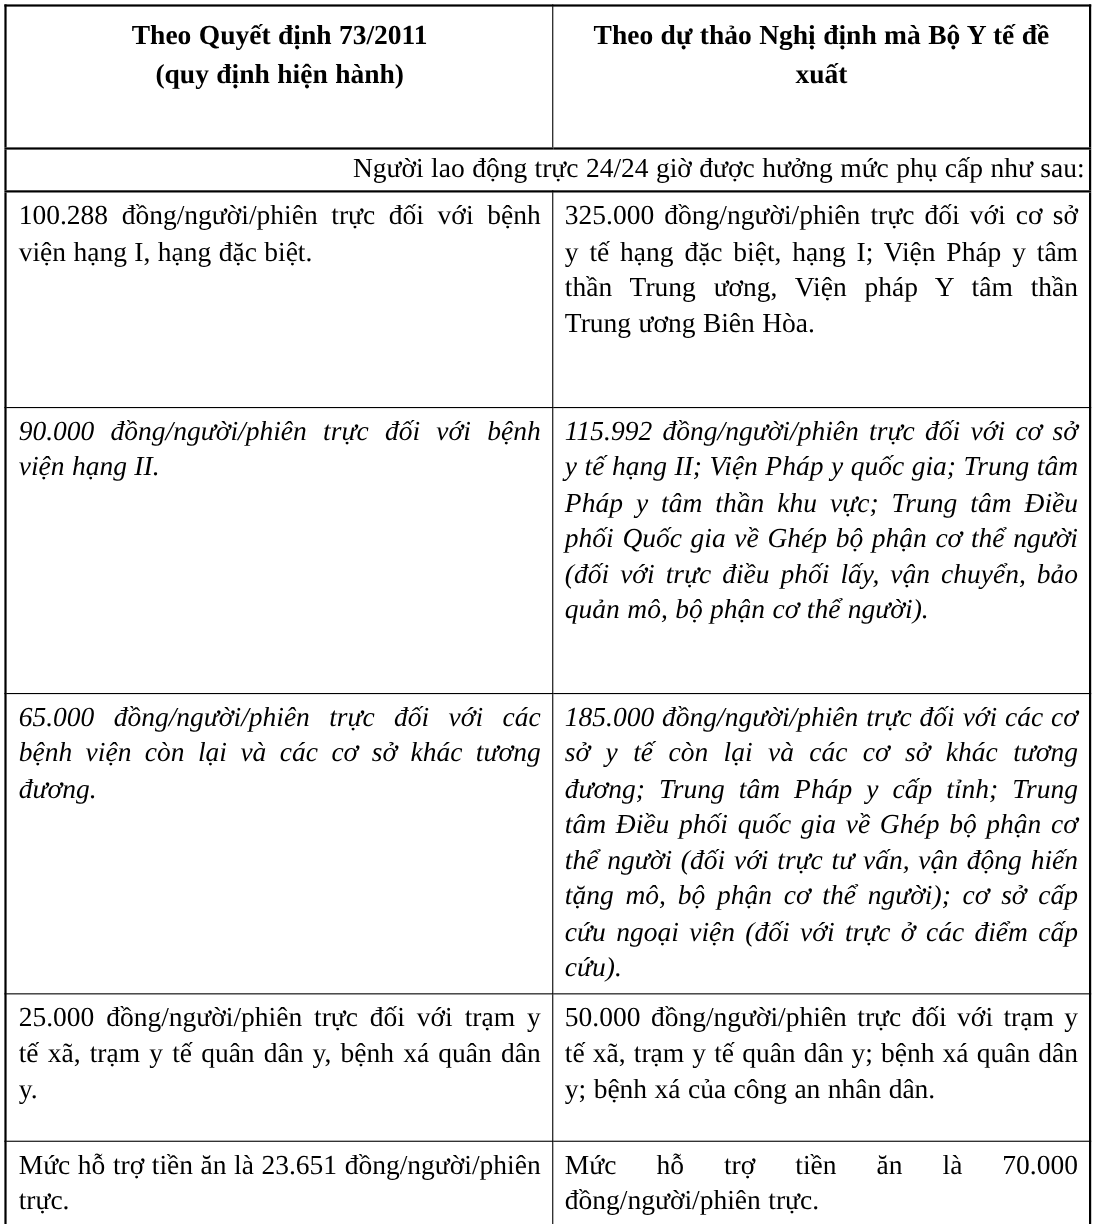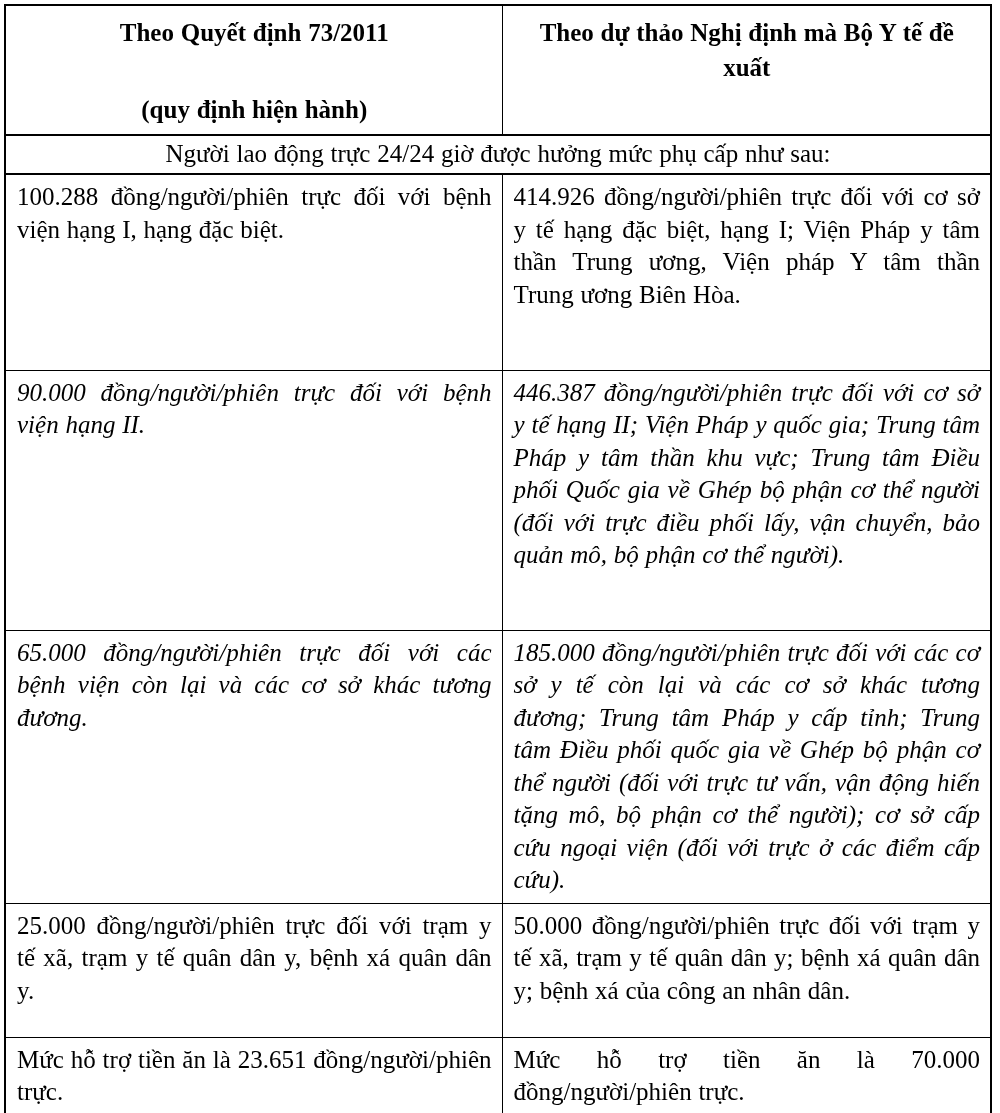--- a/index.html
+++ b/index.html
@@ -51,34 +51,34 @@
     text-align: center;
     font-weight: bold;
     vertical-align: top;
     padding-top: 10px;
     line-height: 1.38;
   }
   tr.header-row td.header-left {
     padding-top: 10px;
   }
   .hdr-line-1 { display: block; }
-  .hdr-line-2 { display: block; margin-top: 42px; }
+  .hdr-line-2 { display: block; }
   .hdr-right  { display: block; }
 
   
   tr.banner-row td {
     text-align: center;
     border-top: 2px solid #000000;
     border-bottom: 2px solid #000000;
     padding: 3px 4px 4px 4px;
     line-height: 1.2;
   }
   tr.banner-row .banner-text {
     display: block;
-    text-align: center;
+    text-align: right;
     white-space: nowrap;
     font-family: Liberation Serif, serif;
   }
 
   
   tr.data-row td.cell-left,
   tr.data-row td.cell-right {
     border-top: 1px solid #000000;
     border-bottom: 1px solid #000000;
   }
@@ -134,30 +134,30 @@
         <td colspan="2">
           <span class="banner-text">Người lao động trực 24/24 giờ được hưởng mức phụ cấp như sau:</span>
         </td>
       </tr>
 
       <tr class="data-row row-1">
         <td class="cell-left v-center">
           <span class="cell-text">100.288 đồng/người/phiên trực đối với bệnh viện hạng I, hạng đặc biệt.</span>
         </td>
         <td class="cell-right">
-          <span class="cell-text">414.926 đồng/người/phiên trực đối với cơ sở y tế hạng đặc biệt, hạng I; Viện Pháp y tâm thần Trung ương, Viện pháp Y tâm thần Trung ương Biên Hòa.</span>
+          <span class="cell-text">325.000 đồng/người/phiên trực đối với cơ sở y tế hạng đặc biệt, hạng I; Viện Pháp y tâm thần Trung ương, Viện pháp Y tâm thần Trung ương Biên Hòa.</span>
         </td>
       </tr>
 
       <tr class="data-row row-2">
         <td class="cell-left v-center">
           <span class="cell-text">90.000 đồng/người/phiên trực đối với bệnh viện hạng II.</span>
         </td>
         <td class="cell-right">
-          <span class="cell-text">446.387 đồng/người/phiên trực đối với cơ sở y tế hạng II; Viện Pháp y quốc gia; Trung tâm Pháp y tâm thần khu vực; Trung tâm Điều phối Quốc gia về Ghép bộ phận cơ thể người (đối với trực điều phối lấy, vận chuyển, bảo quản mô, bộ phận cơ thể người).</span>
+          <span class="cell-text">115.992 đồng/người/phiên trực đối với cơ sở y tế hạng II; Viện Pháp y quốc gia; Trung tâm Pháp y tâm thần khu vực; Trung tâm Điều phối Quốc gia về Ghép bộ phận cơ thể người (đối với trực điều phối lấy, vận chuyển, bảo quản mô, bộ phận cơ thể người).</span>
         </td>
       </tr>
 
       <tr class="data-row row-3">
         <td class="cell-left v-center">
           <span class="cell-text">65.000 đồng/người/phiên trực đối với các bệnh viện còn lại và các cơ sở khác tương đương.</span>
         </td>
         <td class="cell-right">
           <span class="cell-text">185.000 đồng/người/phiên trực đối với các cơ sở y tế còn lại và các cơ sở khác tương đương; Trung tâm Pháp y cấp tỉnh; Trung tâm Điều phối quốc gia về Ghép bộ phận cơ thể người (đối với trực tư vấn, vận động hiến tặng mô, bộ phận cơ thể người); cơ sở cấp cứu ngoại viện (đối với trực ở các điểm cấp cứu).</span>
         </td>

